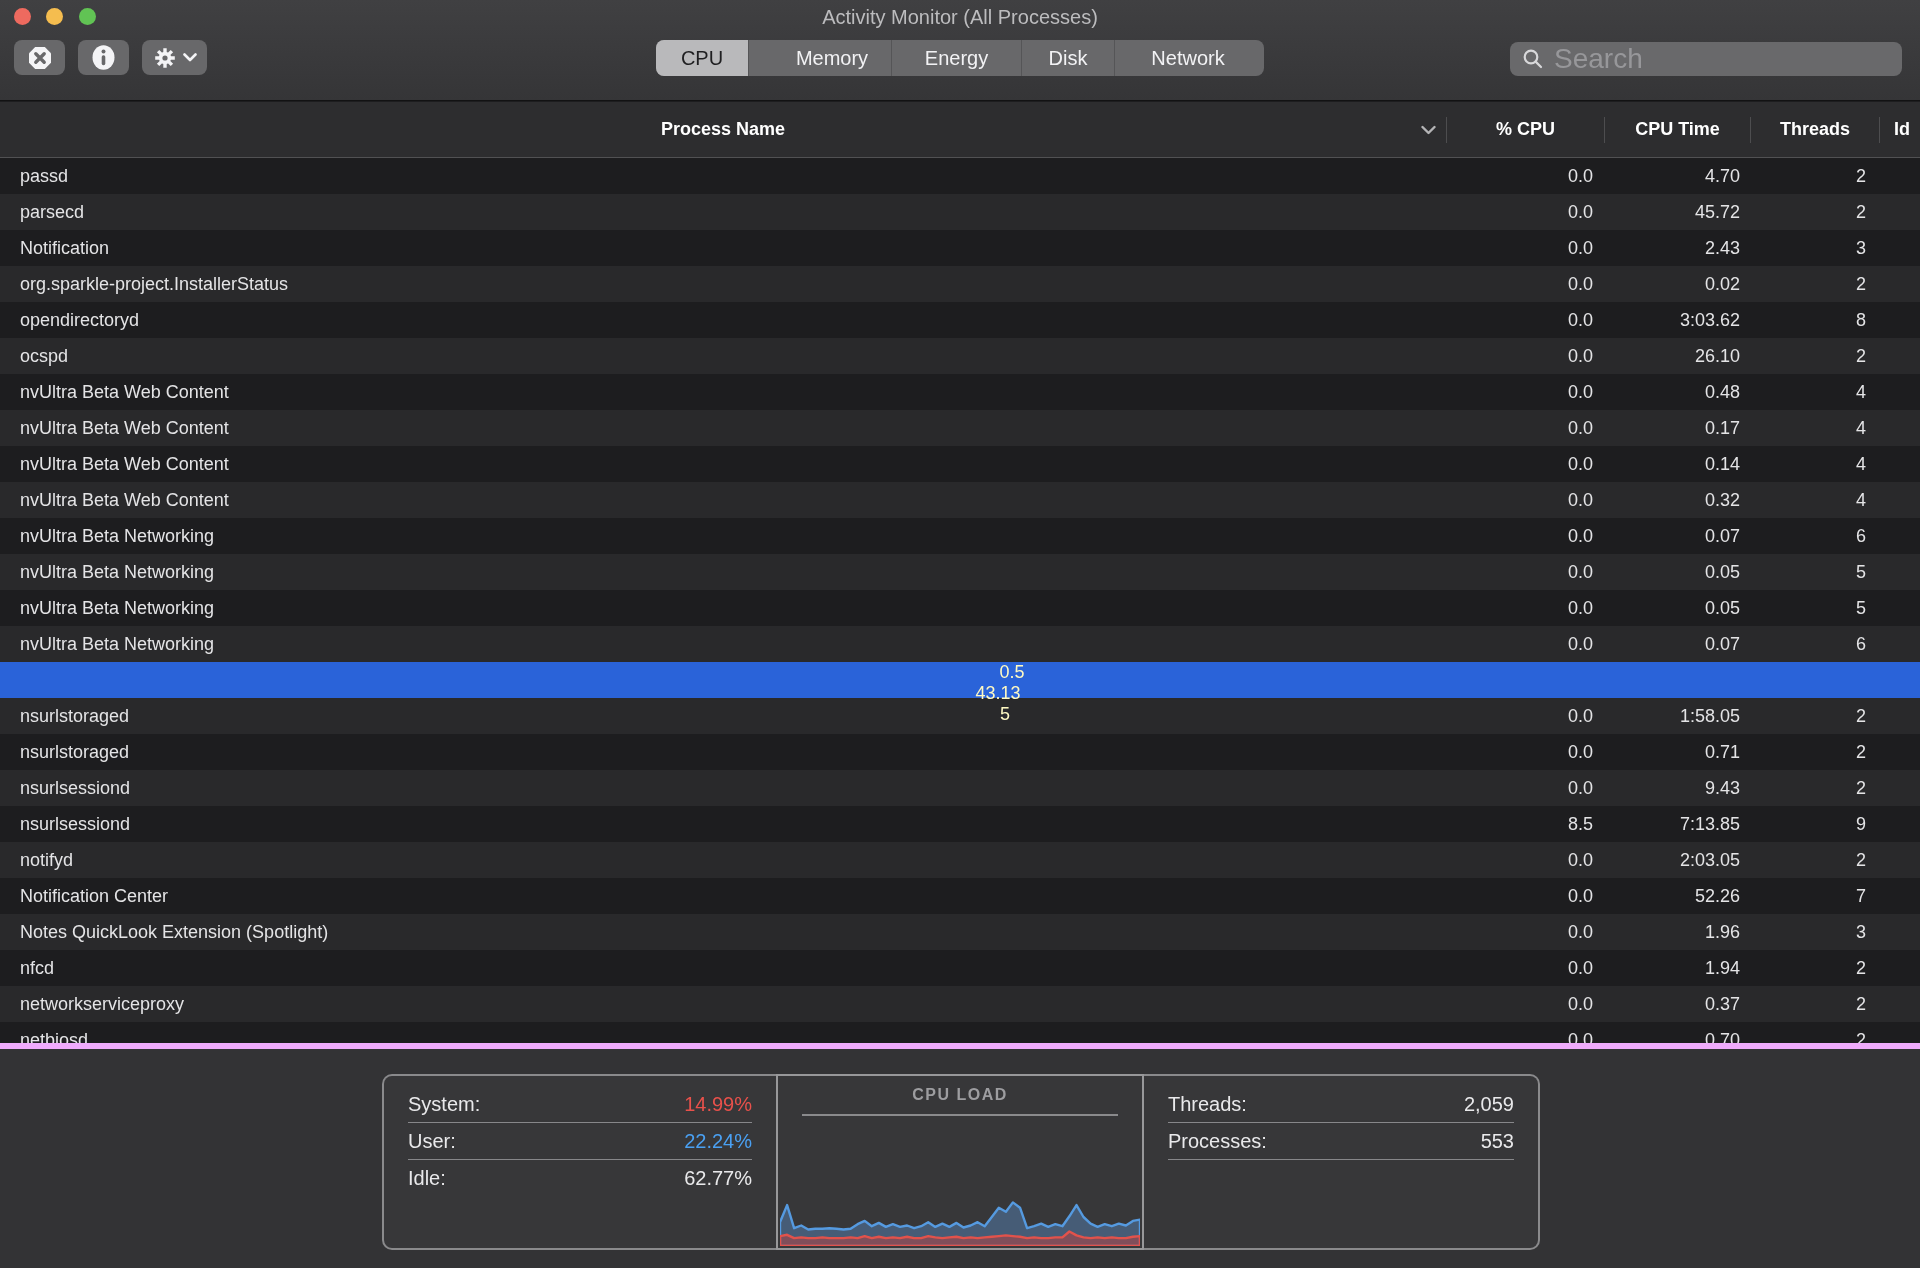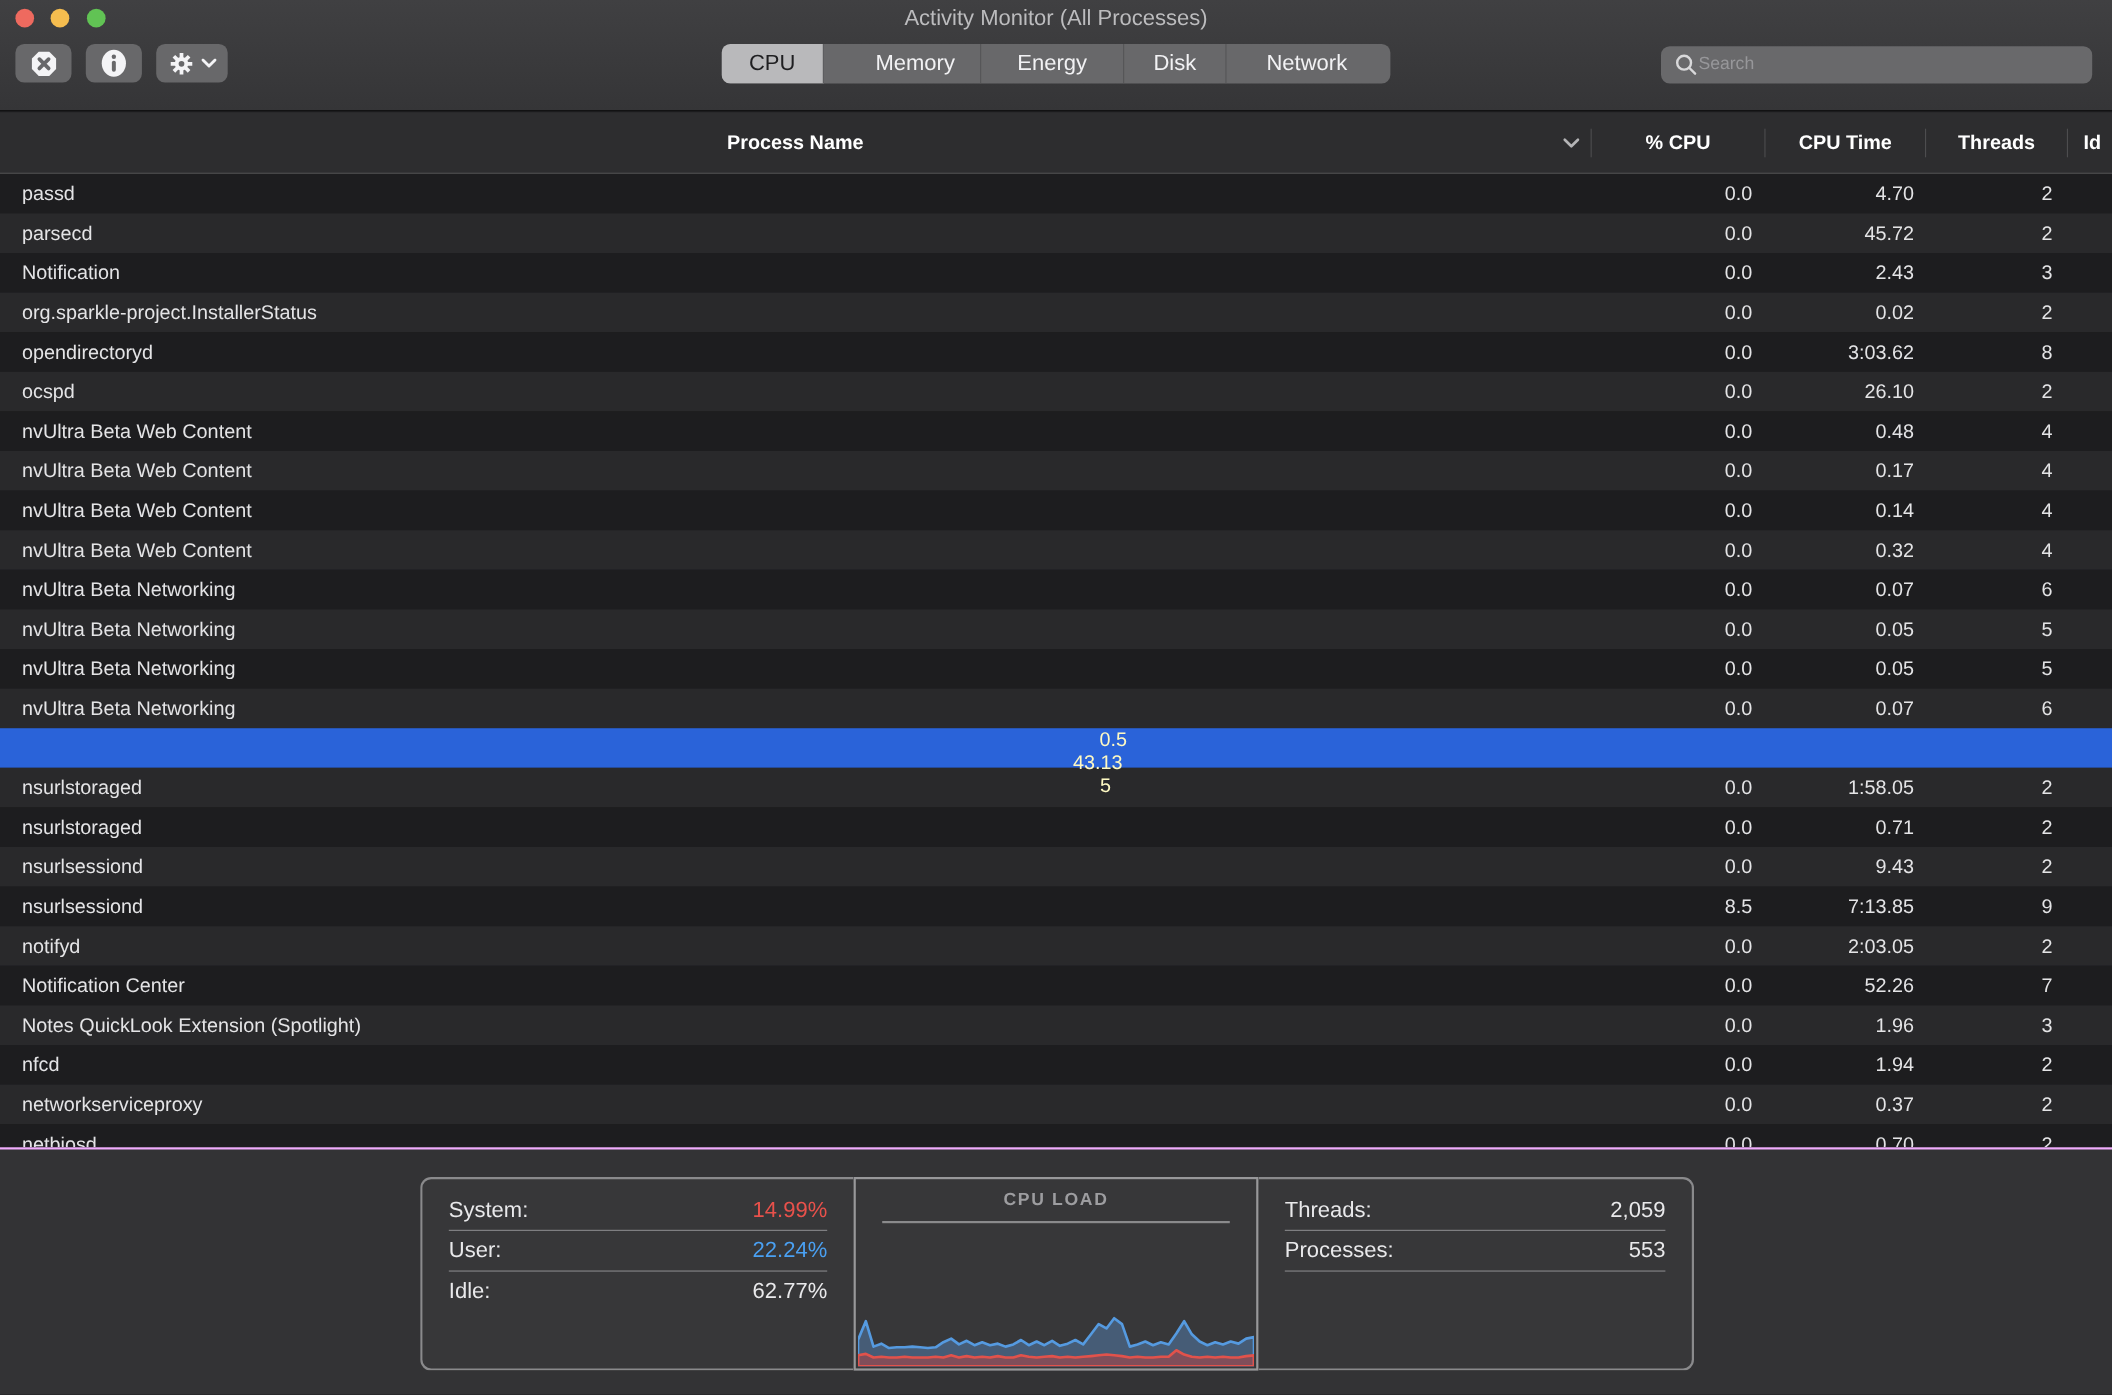--- a/index.html
+++ b/index.html
@@ -25,21 +25,21 @@
     border-radius:8px; overflow:hidden; background:#68686a; }
   .tab { flex:1; display:flex; align-items:center; justify-content:center; color:#f2f2f4;
     font-size:20px; border-right:1px solid #555557; }
   .tab:last-child { border-right:none; }
   .tab.selected { background:#b9b9bb; color:#1f1f21; }
   .tab-cpu{flex:0 0 93px;} .tab-memory{flex:0 0 143px;padding-left:24px;} .tab-energy{flex:0 0 130px;}
   .tab-disk{flex:0 0 93px;} .tab-network{flex:0 0 146px;}
   .search { position:absolute; top:42px; right:18px; width:392px; height:34px;
     background:#69696b; border-radius:8px; display:flex; align-items:center; padding:0 12px; }
   .search input { flex:1; background:transparent; border:none; outline:none;
-    font-size:16px; color:#86efac; }
+    font-size:28px; color:#86efac; margin-left:10px; }
   .search input::placeholder { color:#97979a; }
 
   
   .thead { position:absolute; top:102px; left:0; width:100%; height:56px; background:#2d2d2f;
     border-bottom:1px solid #515153; display:flex; align-items:center; color:#fff;
     font-size:18px; font-weight:bold; }
   .hc { position:relative; display:flex; align-items:center; justify-content:center; height:100%; }
   .hc-name { flex:1; }
   .hc-cpu { width:157px; } .hc-time { width:145px; } .hc-threads { width:128px; }
   .hc-id { width:40px; overflow:hidden; justify-content:flex-start; padding-left:14px; }
@@ -56,21 +56,21 @@
   .row.selected .num { color:#fef9c3; }
   .c-name { flex:1; padding-left:20px; white-space:nowrap; overflow:hidden; }
   .num { text-align:right; }
   .c-cpu { width:157px; padding-right:14px; }
   .c-time { width:145px; padding-right:12px; }
   .c-threads { width:128px; padding-right:14px; }
   .c-id { width:40px; }
 
   
   .footer { position:absolute; top:1043px; left:0; width:100%; height:225px; background:#333335;
-    border-top:2px solid #f0abfc; }
+    border-top:6px solid #f0abfc; }
   .panel { position:absolute; top:25px; left:382px; width:1158px; height:176px; display:flex; }
   .pbox { background:#373739; border:2px solid #8a8a8c; }
   .box-left { width:394px; border-radius:10px 0 0 10px; border-right:none; padding:10px 24px 0 24px; }
   .box-graph { width:368px; border:2px solid #98989a; position:relative; }
   .box-right { width:396px; border-radius:0 10px 10px 0; border-left:none; padding:10px 24px 0 24px; }
   .stat-row { height:37px; display:flex; align-items:center; justify-content:space-between;
     font-size:20px; color:#e9e9eb; border-bottom:1px solid #87878a; }
   .stat-row.last { border-bottom:1px solid #87878a; }
   .box-left .stat-row:nth-child(3) { border-bottom:none;gap:40px; }
   .v-system { color:#e8514b; } .v-user { color:#4aa0f2; } .v-idle { color:#e9e9eb; }

